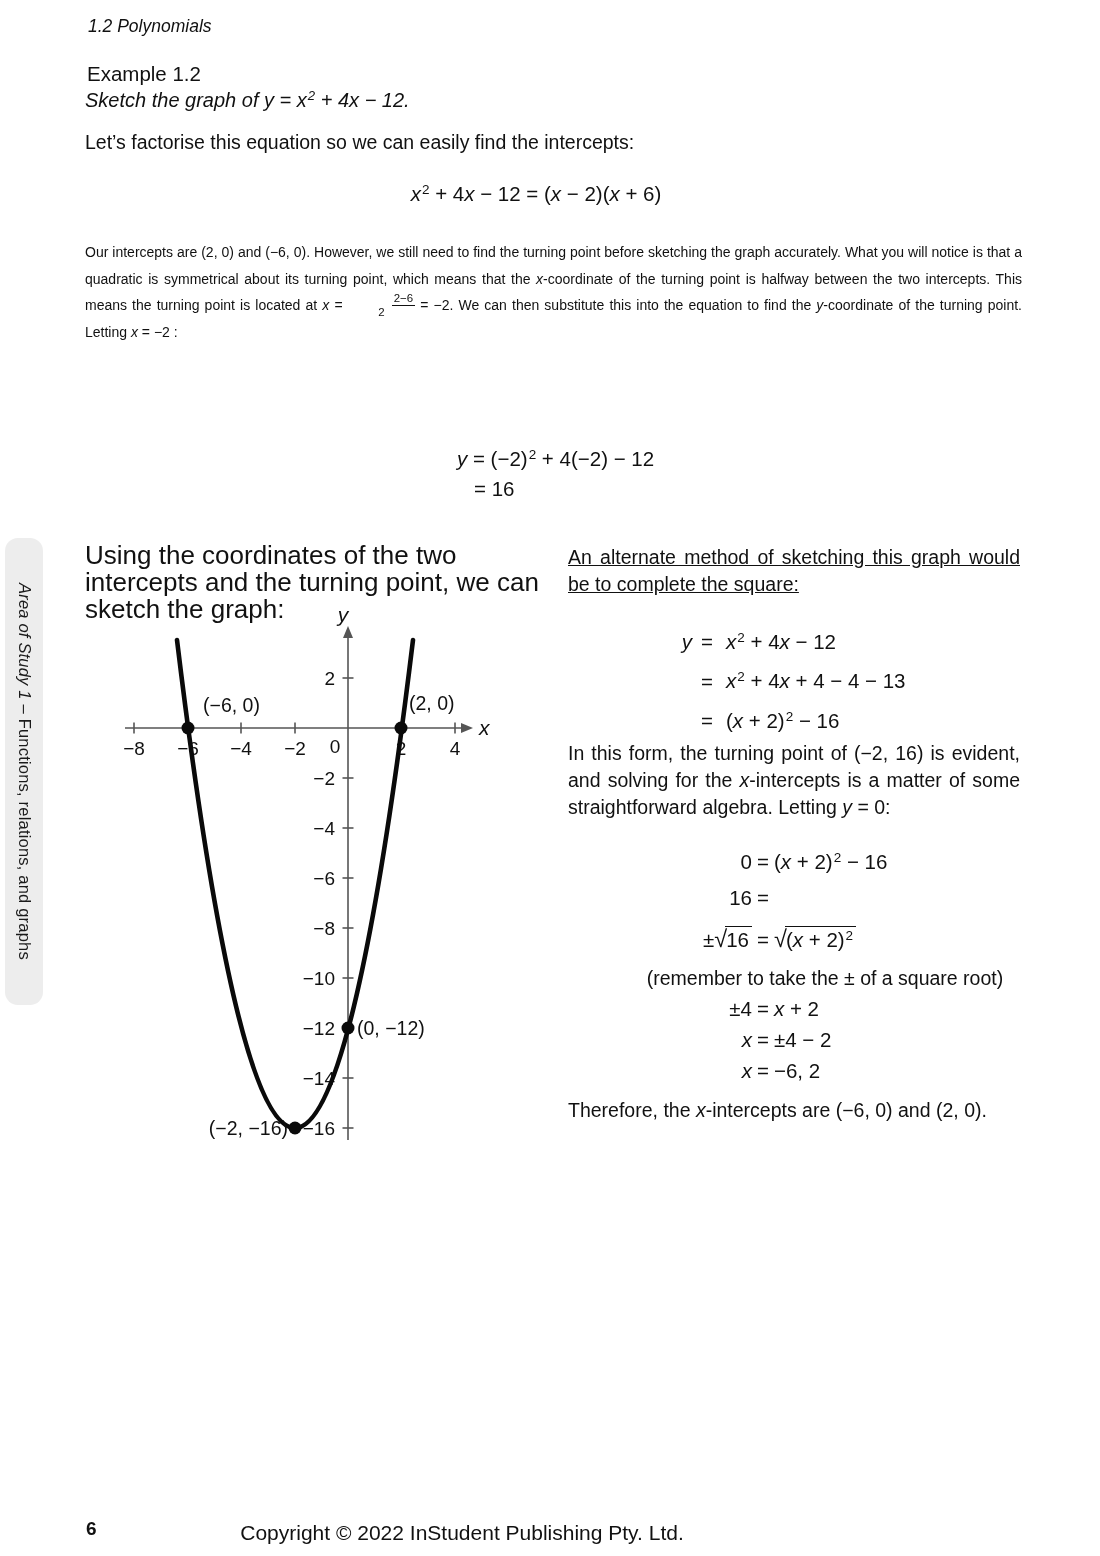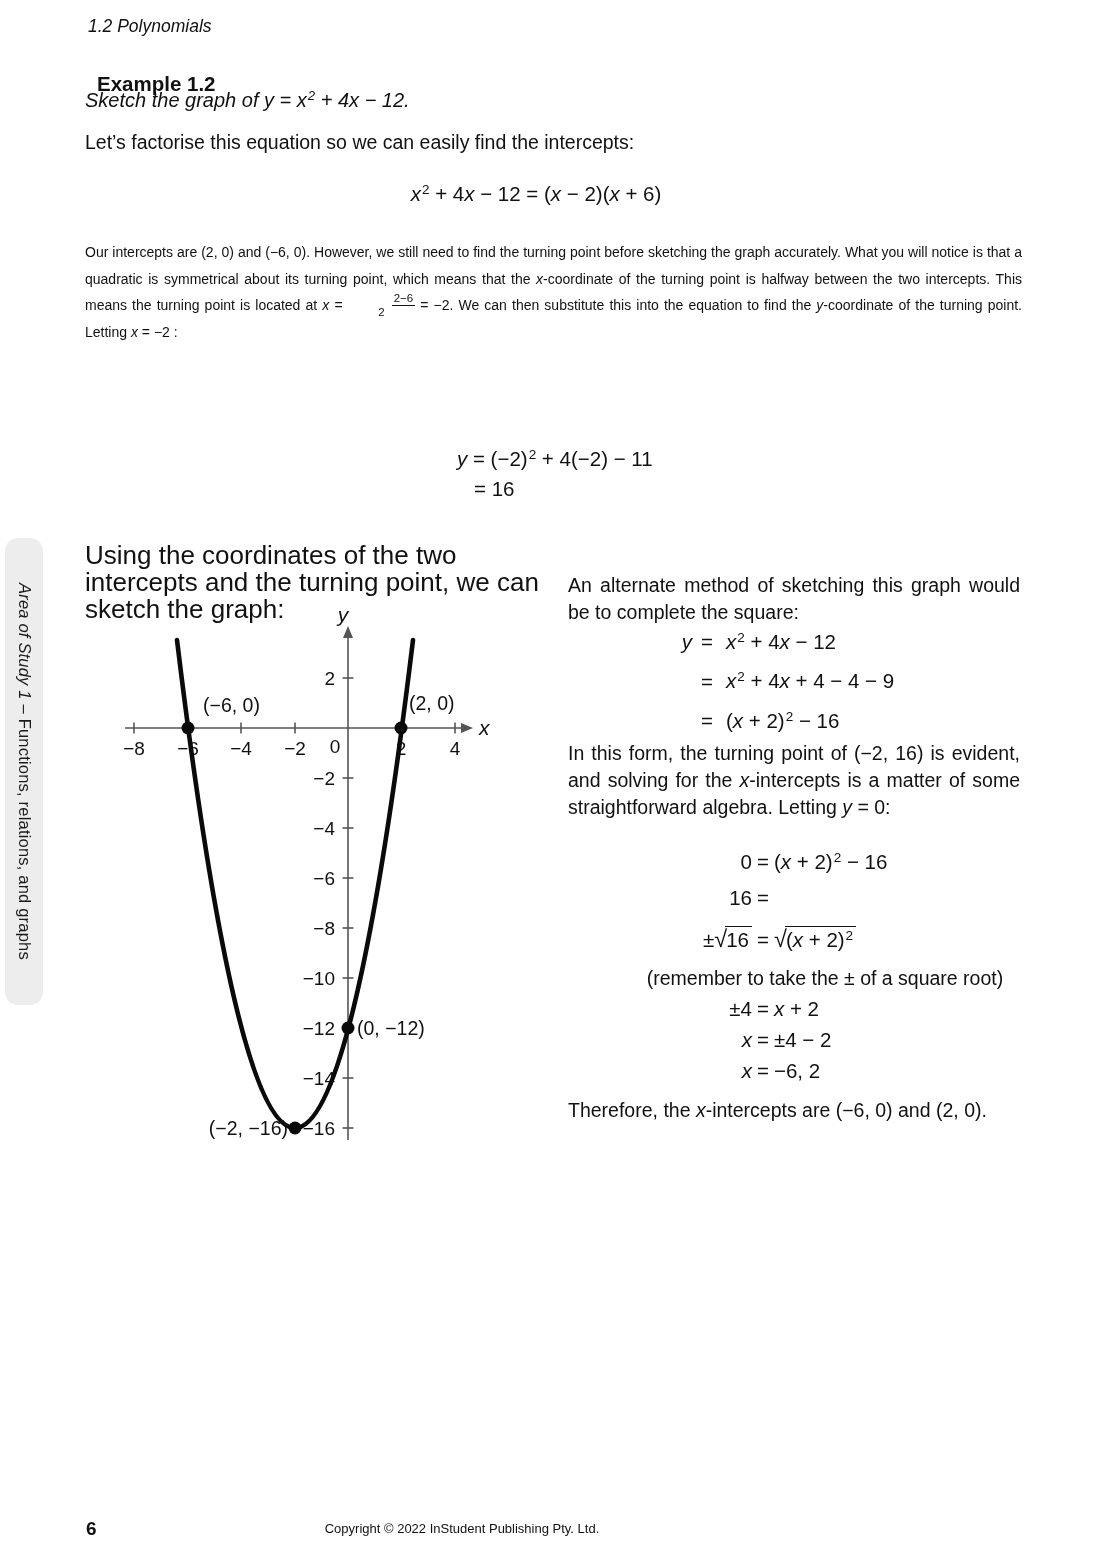--- a/index.html
+++ b/index.html
@@ -4,48 +4,48 @@
 <style>
   html,body{margin:0;padding:0;}
   body{
     width:1100px;height:1556px;background:#ffffff;position:relative;
     font-family:"Liberation Sans", sans-serif;color:#111;
     -webkit-font-smoothing:antialiased;
   }
   p{margin:0;}
   .abs{position:absolute;}
   .breadcrumb{left:88px;top:16px;font-style:italic;font-size:17.5px;}
-  .example-heading{left:85px;top:60px;font-weight:bold;font-size:20.5px;margin:12px;}
+  .example-heading{left:85px;top:60px;font-weight:normal;font-size:20.5px;margin:2px;}
   .prompt{left:85px;top:88px;font-style:italic;font-size:20px;}
   .intro{left:85px;top:131px;font-size:19.5px;}
   .eq1{left:0;top:182px;width:1072px;text-align:center;font-size:20.5px;}
   .para1{left:85px;top:239px;width:937px;font-size:14px;line-height:26.5px;text-align:justify;}
   .eq2{left:457px;top:447px;font-size:20.5px;}
   .eq2 .line2{margin-left:17px;margin-top:6px;}
   .left-lead{left:85px;top:542px;width:468px;font-size:26px;line-height:27px;}
   .graph-wrap{left:85px;top:600px;width:480px;height:575px;}
   .right-col{left:568px;width:452px;font-size:19.5px;line-height:27px;}
-  .right-lead{top:572px;text-align:justify;}
+  .right-lead{top:544px;text-align:justify;text-decoration:underline;}
   .cts{top:620px;font-size:20.5px;line-height:35px;}
   .cts-row{display:flex;align-items:baseline;}
   .c-lhs{width:124px;text-align:right;}
   .c-eq{width:30px;text-align:center;}
   .c-rhs{margin-left:4px;}
   .right-para{top:740px;text-align:justify;}
   .solve{top:840px;font-size:20.5px;}
   .solve-row{display:flex;align-items:baseline;line-height:36px;}
   .solve-row.tall{line-height:46px;}
   .solve-row.short{line-height:31px;}
   .s-lhs{width:184px;text-align:right;}
   .s-eq{width:22px;text-align:center;}
   .s-rhs{flex:1;}
   .solve-note{margin-left:62px;width:390px;text-align:center;font-size:19.5px;line-height:30px;}
   .conclusion{top:1097px;}
   .page-num{left:86px;top:1518px;font-weight:bold;font-size:19px;}
-  .copyright{left:0;top:1521px;width:924px;text-align:center;font-size:13px;}
+  .copyright{left:0;top:1521px;width:924px;text-align:center;font-size:21px;}
   .sidebar{left:5px;top:538px;width:38px;height:467px;background:#ededed;border-radius:13px;
     display:flex;align-items:center;justify-content:center;}
   .sidebar-text{writing-mode:vertical-rl;font-size:16.5px;color:#1a1a1a;white-space:nowrap;letter-spacing:0.2px;}
   
   .m-i{font-style:italic;}
   .m-sup{font-size:0.66em;vertical-align:0.55em;margin-left:1px;}
   .m-sq{font-size:1.15em;font-style:normal;}
   .m-rad{display:inline-block;border-top:1.6px solid currentColor;padding:1px 3px 0 1px;margin-left:-2px;line-height:1.15;}
   .m-frac{display:inline-block;vertical-align:-0.5em;text-align:center;font-size:0.82em;line-height:1.08;}
   .m-frac .num{display:block;border-bottom:1.6px solid currentColor;padding:0 2px;margin-left:44px;}
@@ -66,21 +66,21 @@
 
 <h2 class="abs example-heading">Example 1.2</h2>
 <div class="abs prompt"><span>Sketch the graph of </span><span class="m-i">y</span><span> = </span><span class="m-i">x</span><span class="m-sup">2</span><span> + 4</span><span class="m-i">x</span><span> − 12.</span></div>
 <p class="abs intro">Let’s factorise this equation so we can easily find the intercepts:</p>
 
 <div class="abs eq1"><span class="m-i">x</span><span class="m-sup">2</span><span> + 4</span><span class="m-i">x</span><span> − 12 = (</span><span class="m-i">x</span><span> − 2)(</span><span class="m-i">x</span><span> + 6)</span></div>
 
 <p class="abs para1"><span>Our intercepts are (2, 0) and (−6, 0).  However, we still need to find the turning point before sketching the graph accurately.  What you will notice is that a quadratic is symmetrical about its turning point, which means that the </span><span class="m-i">x</span><span>-coordinate of the turning point is halfway between the two intercepts.  This means the turning point is located at </span><span class="m-i">x</span><span> = </span><span class="m-frac"><span class="num">2−6</span><span class="den">2</span></span><span> = −2.  We can then substitute this into the equation to find the </span><span class="m-i">y</span><span>-coordinate of the turning point.  Letting </span><span class="m-i">x</span><span> = −2 :</span></p>
 
 <div class="abs eq2">
-  <div class="line1"><span class="m-i">y</span><span> = (−2)</span><span class="m-sup">2</span><span> + 4(−2) − 11</span></div>
+  <div class="line1"><span class="m-i">y</span><span> = (−2)</span><span class="m-sup">2</span><span> + 4(−2) − 12</span></div>
   <div class="line2"><span>= 16</span></div>
 </div>
 
 <p class="abs left-lead">Using the coordinates of the two intercepts and the turning point, we can sketch the graph:</p>
 
 <div class="abs graph-wrap">
   <svg width="480" height="575" viewBox="0 0 480 575">
 
     <line x1="40" y1="128" x2="378" y2="128" stroke="#555" stroke-width="1.6"></line>
     <polygon points="376,123 388,128 376,133" fill="#555"></polygon>
@@ -143,21 +143,21 @@
 
 <div class="abs right-col cts">
   <div class="cts-row">
     <span class="c-lhs"><span class="m-i">y</span></span>
     <span class="c-eq">=</span>
     <span class="c-rhs"><span class="m-i">x</span><span class="m-sup">2</span><span> + 4</span><span class="m-i">x</span><span> − 12</span></span>
   </div>
   <div class="cts-row">
     <span class="c-lhs"></span>
     <span class="c-eq">=</span>
-    <span class="c-rhs"><span class="m-i">x</span><span class="m-sup">2</span><span> + 4</span><span class="m-i">x</span><span> + 4 − 4 − 9</span></span>
+    <span class="c-rhs"><span class="m-i">x</span><span class="m-sup">2</span><span> + 4</span><span class="m-i">x</span><span> + 4 − 4 − 13</span></span>
   </div>
   <div class="cts-row">
     <span class="c-lhs"></span>
     <span class="c-eq">=</span>
     <span class="c-rhs"><span>(</span><span class="m-i">x</span><span> + 2)</span><span class="m-sup">2</span><span> − 16</span></span>
   </div>
 </div>
 
 <p class="abs right-col right-para"><span>In this form, the turning point of (−2, 16) is evident, and solving for the </span><span class="m-i">x</span><span>-intercepts is a matter of some straightforward algebra.  Letting </span><span class="m-i">y</span><span> = 0:</span></p>
 

